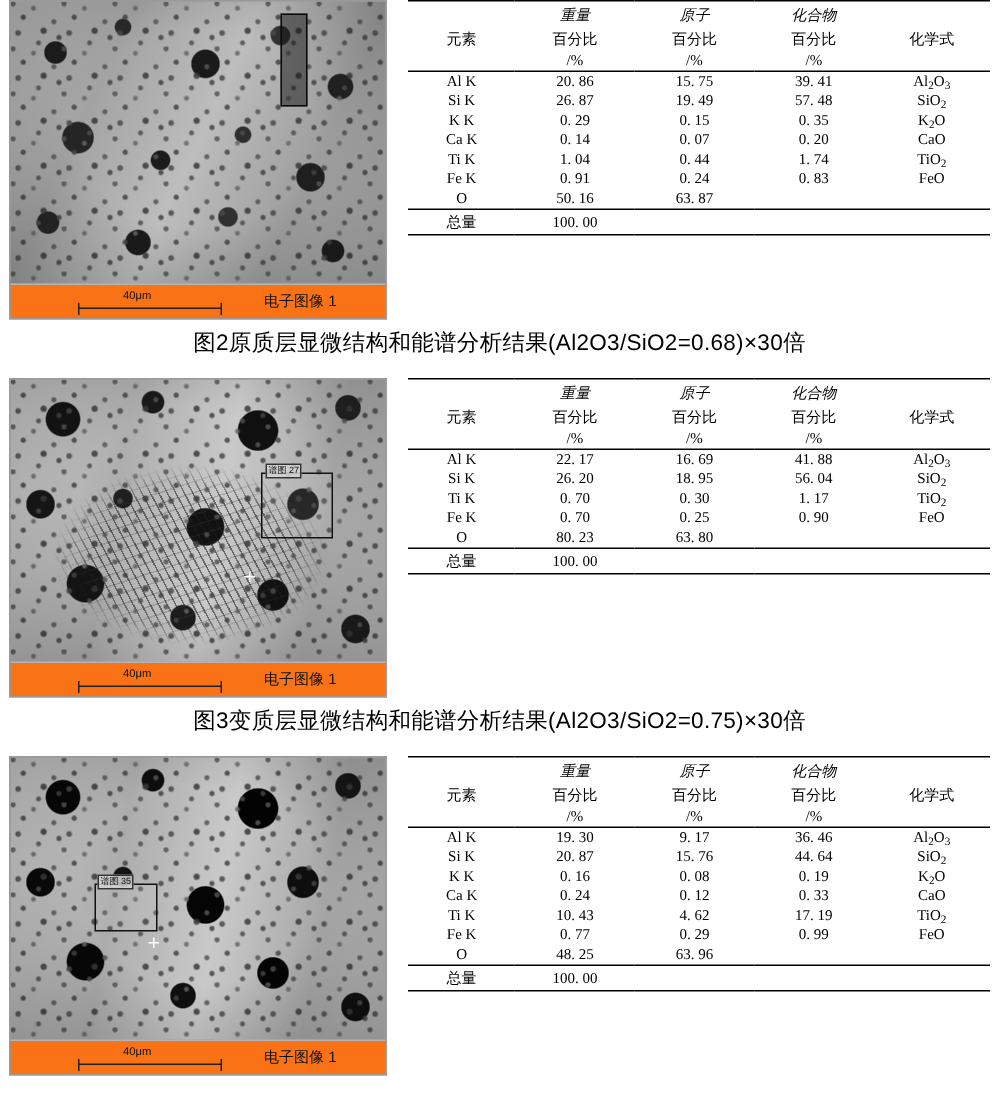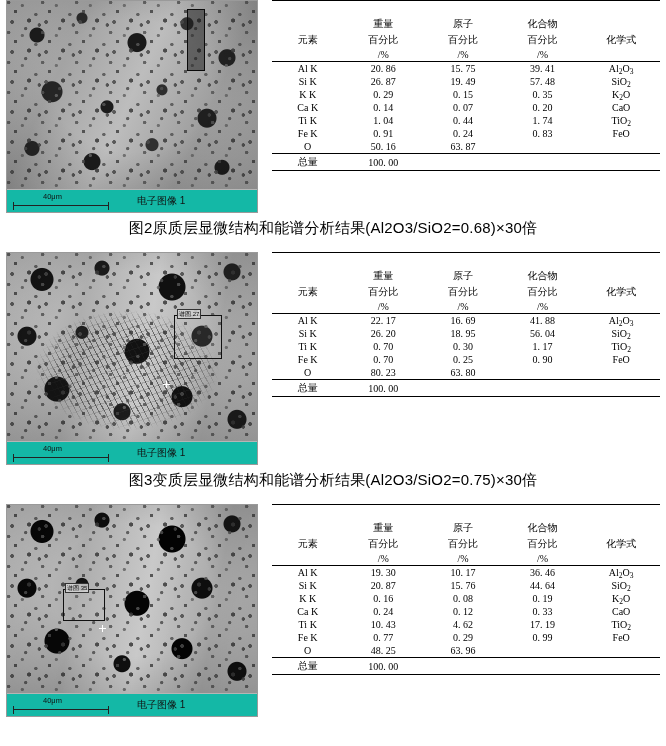--- a/index.html
+++ b/index.html
@@ -36,27 +36,28 @@
   .mg-body {
     position: absolute;
     left: 0; right: 0; top: 0;
     bottom: 22px;
     overflow: hidden;
   }
   .mg-bar {
     position: absolute;
     left: 0; right: 0; bottom: 0;
     height: 22px;
-    background: #14b8a6;
+    background: #f97316;
     border-top: 1px solid #b5b5b5;
     display: flex;
     align-items: center;
     font-size: 7px;
     font-family: "Liberation Sans", sans-serif;
     color: #111;
+    padding-left: 39px;
   }
   .scale-wrap {
     position: relative;
     width: 110px;
     margin-left: 6px;
     height: 18px;
   }
   .scale-line {
     position: absolute;
     left: 0;
@@ -181,21 +182,21 @@
     border-collapse: collapse;
     font-size: 10px;
     font-family: "Liberation Serif", serif;
   }
   .spec-table th, .spec-table td {
     padding: 1px 2px;
     font-weight: normal;
     text-align: center;
     white-space: nowrap;
   }
-  .spec-table thead tr.head-top th { padding-top: 16px; }
+  .spec-table thead tr.head-top th { padding-top: 2px; font-style: italic; }
   .spec-table .rule-top td, .spec-table .rule-top th { border-top: 1px solid #000; }
   .spec-table .rule-bottom td { border-bottom: 1px solid #000; margin-top: 36px; }
   .spec-table .head-rule th { border-bottom: 1px solid #000; }
   .col-el { width: 66px; text-align: center; }
   .col-num { width: 74px; }
   .col-f { width: 72px; }
   .cell-el { text-align: center; }
   sub {
     font-size: 7.5px;
     vertical-align: baseline;
@@ -453,21 +454,21 @@
         <th>/%</th>
         <th>/%</th>
         <th>/%</th>
         <th></th>
       </tr>
     </thead>
     <tbody>
       <tr>
         <td class="cell-el">Al K</td>
         <td>19. 30</td>
-        <td>10. 17</td>
+        <td>9. 17</td>
         <td>36. 46</td>
         <td><span>Al</span><sub>2</sub><span>O</span><sub>3</sub></td>
       </tr>
       <tr>
         <td class="cell-el">Si K</td>
         <td>20. 87</td>
         <td>15. 76</td>
         <td>44. 64</td>
         <td><span>SiO</span><sub>2</sub><span></span><sub></sub></td>
       </tr>

